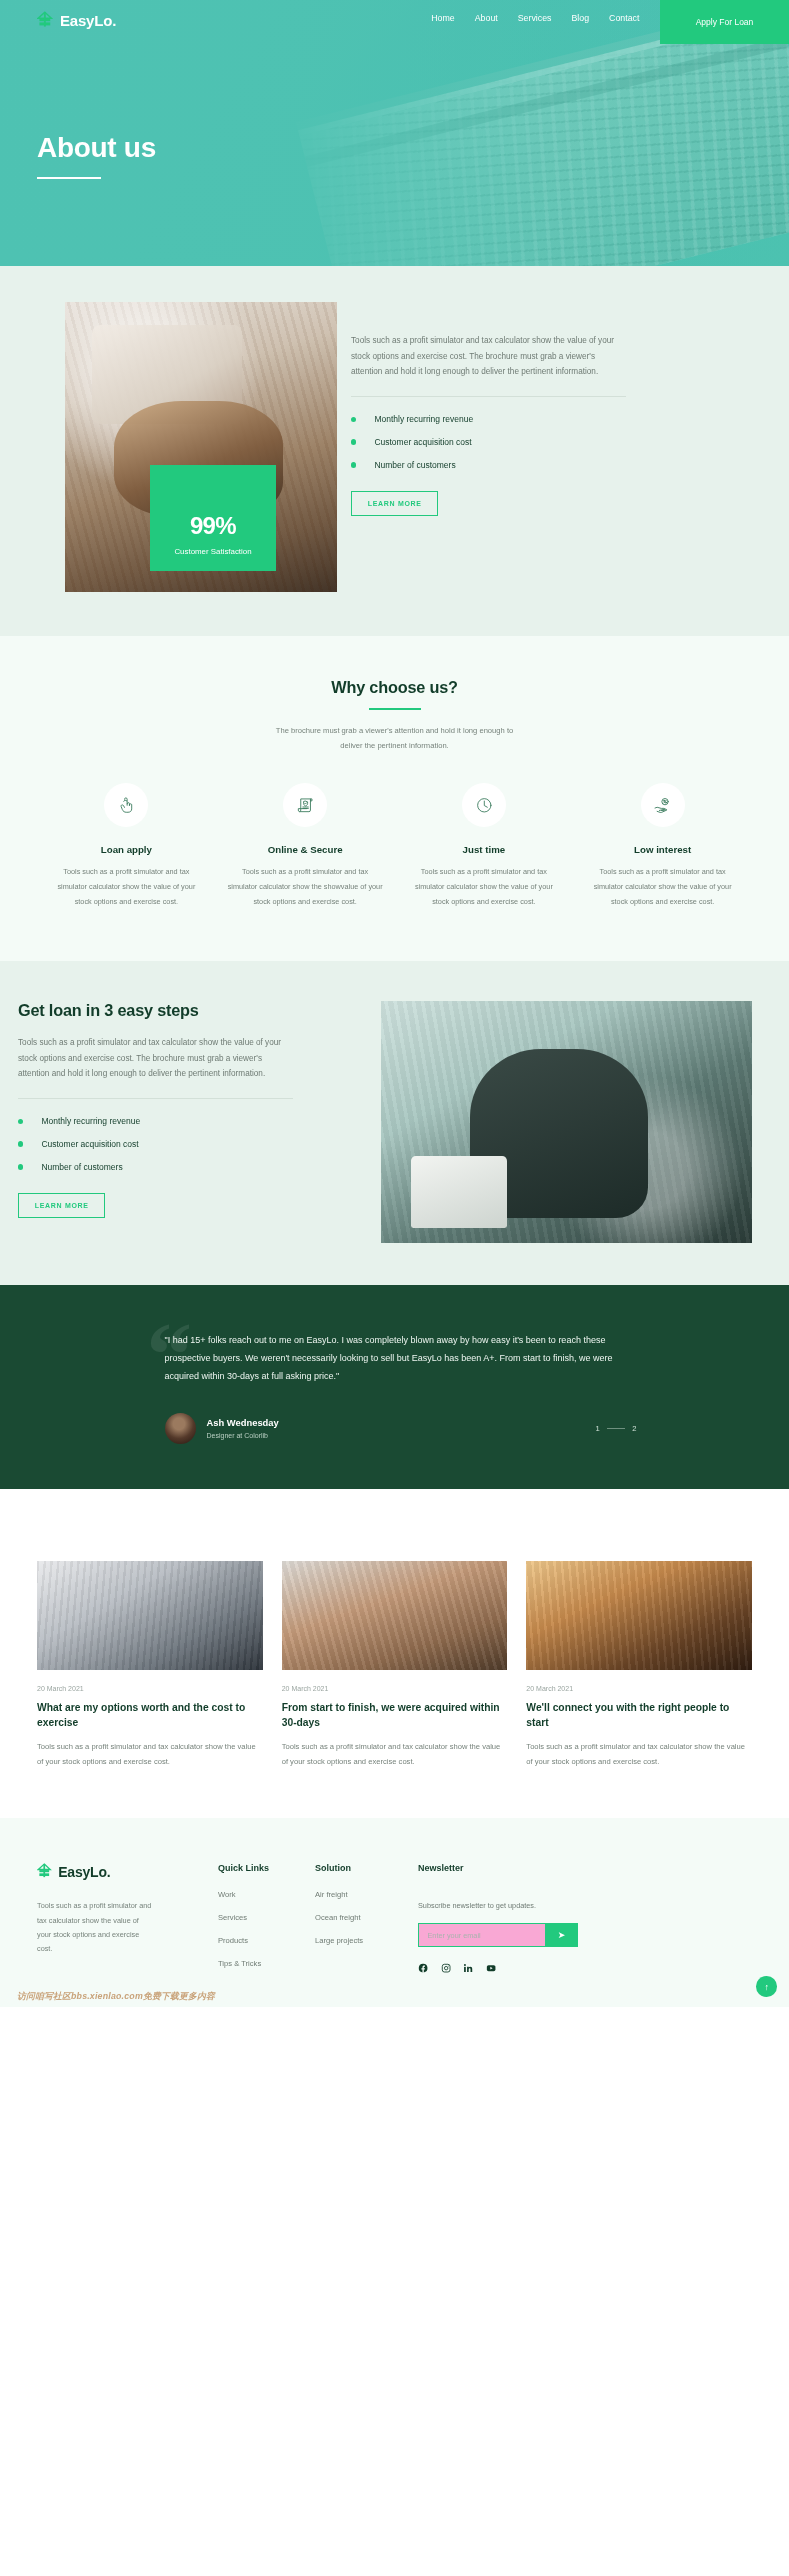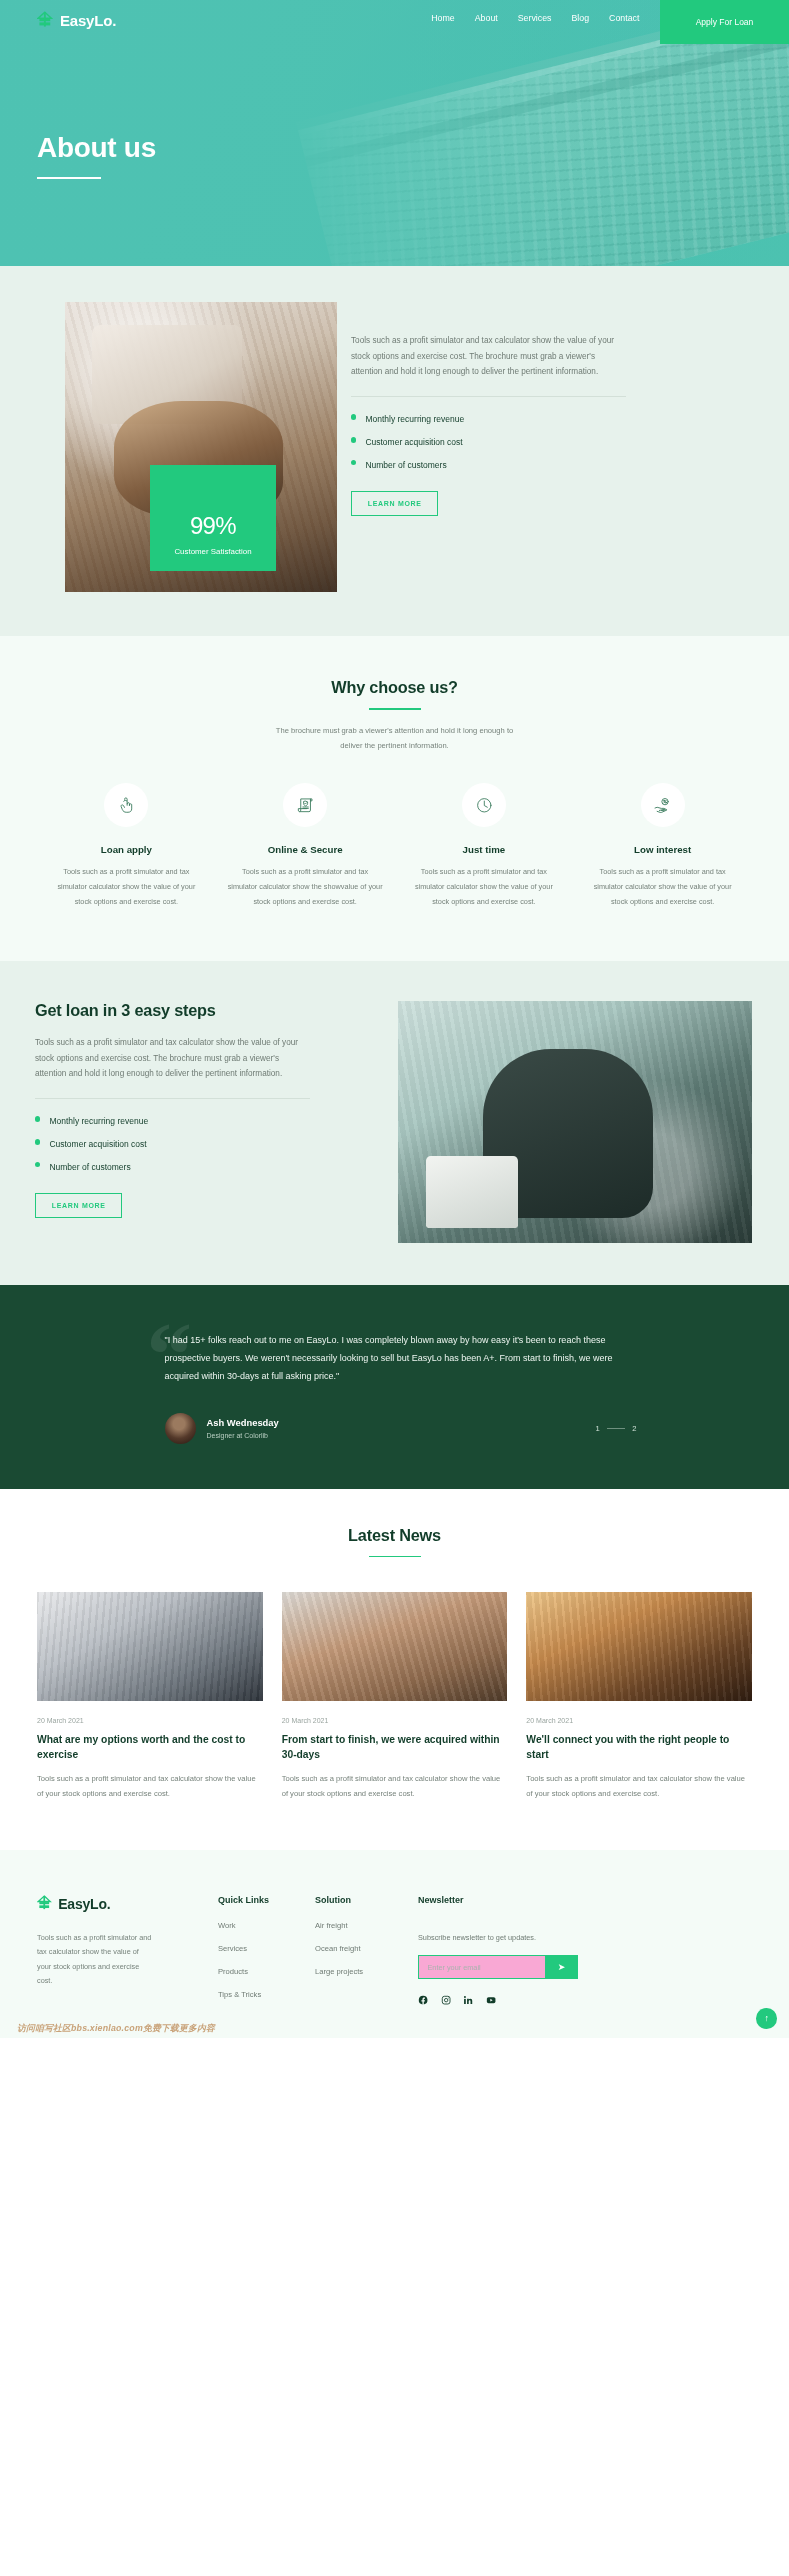--- a/index.html
+++ b/index.html
@@ -93,34 +93,34 @@
     border-radius:40% 38% 30% 36%;
     background:linear-gradient(160deg,#caa77f,#7d5a3c 55%,#3f2d1e);
     opacity:.9;
   }
   .badge {
     position:absolute; left:113px; top:163px;
     width:126px; height:106px; background:#22c97e;
     display:flex; flex-direction:column; align-items:center; justify-content:center;
     color:#fff;
   }
-  .badge-num { font-size:24px; font-weight:400; letter-spacing:-0.6px;margin-top:32px; }
+  .badge-num { font-size:24px; font-weight:700; letter-spacing:-0.6px;margin-top:32px; }
   .badge-label { font-size:7.9px; font-weight:500; margin-top:7.3px; }
 
   .guide-right { width:387px; padding-top:15.7px; }
   .guide-h2 {
     font-size:18px; font-weight:700; line-height:1.34; color:#123d2a; letter-spacing:-0.2px;
   }
   .body-copy {
     font-size:8.2px; line-height:1.85; color:#6f7b74; margin-top:15.7px; max-width:266px;
   }
   .hr { height:0.6px; background:#d3e0d8; margin:17px 0 18px 0; max-width:275px; }
   .tick-list { list-style:none; }
   .tick-list li {
-    display:flex; gap:9px;
+    display:flex; align-items:center; gap:18px;
     font-size:8.5px; color:#123d2a; margin-bottom:12.7px; font-weight:500;
   }
   .dot { width:5.4px; height:5.4px; border-radius:50%; background:#22c97e; flex:0 0 5.4px; }
   .ghost-btn {
     display:inline-flex; align-items:center; justify-content:center;
     border:0.6px solid #22c97e; background:transparent; color:#22c97e;
     font-size:7px; font-weight:700; letter-spacing:0.7px;
     padding:0 15.7px; height:25.4px; margin-top:8.5px; cursor:pointer;
     font-family:"Liberation Sans", sans-serif;
   }
@@ -133,21 +133,21 @@
   .feature-grid { display:flex; gap:0; margin-top:30px; }
   .feature { flex:1; padding:0 11px; }
   .feature-ico {
     width:44px; height:44px; border-radius:50%; background:#ffffff;
     margin:0 auto; display:flex; align-items:center; justify-content:center;
   }
   .feature-title { font-size:9.7px; font-weight:700; color:#123d2a; margin-top:17px; }
   .feature-text { font-size:7.3px; line-height:2.05; color:#77837c; margin-top:9.7px; }
 
   
-  .steps { background:#e7f2ec; padding:40px 37px 42px 35px; display:flex; gap:24px; }
+  .steps { background:#e7f2ec; padding:40px 37px 42px 18px; display:flex; gap:24px; }
   .steps-left { width:339px; }
   .steps-h2 { font-size:16.3px; font-weight:700; color:#123d2a; letter-spacing:-0.2px; }
   .steps-right { flex:1; }
   .photo-b {
     width:100%; height:242px;
     background:
       radial-gradient(circle at 72% 70%, rgba(255,255,255,.35) 0 12%, rgba(255,255,255,0) 30%),
       repeating-linear-gradient(80deg, rgba(255,255,255,.05) 0 3.6px, rgba(0,0,0,.04) 3.6px 9px),
       linear-gradient(150deg,#cfe2de 0%,#a9c7c1 30%,#5d7a74 58%,#2a3b37 100%);
     position:relative; overflow:hidden;
@@ -413,24 +413,20 @@
         <div class="pager">
           <span class="pager-num">1</span>
           <span class="pager-line"></span>
           <span class="pager-num">2</span>
         </div>
       </div>
     </div>
   </section>
 
   <section class="news">
-    <div style="text-align:center">
-      <h2 class="sec-title">Latest News</h2>
-      <div class="sec-rule"></div>
-    </div>
     <div class="news-grid">
 
       <article class="news-card">
         <div class="news-img ni1"></div>
         <div class="news-date">20 March 2021</div>
         <h3 class="news-title">What are my options worth and the cost to exercise</h3>
         <p class="news-text">Tools such as a profit simulator and tax calculator show the value of your stock options and exercise cost.</p>
       </article>
 
       <article class="news-card">

